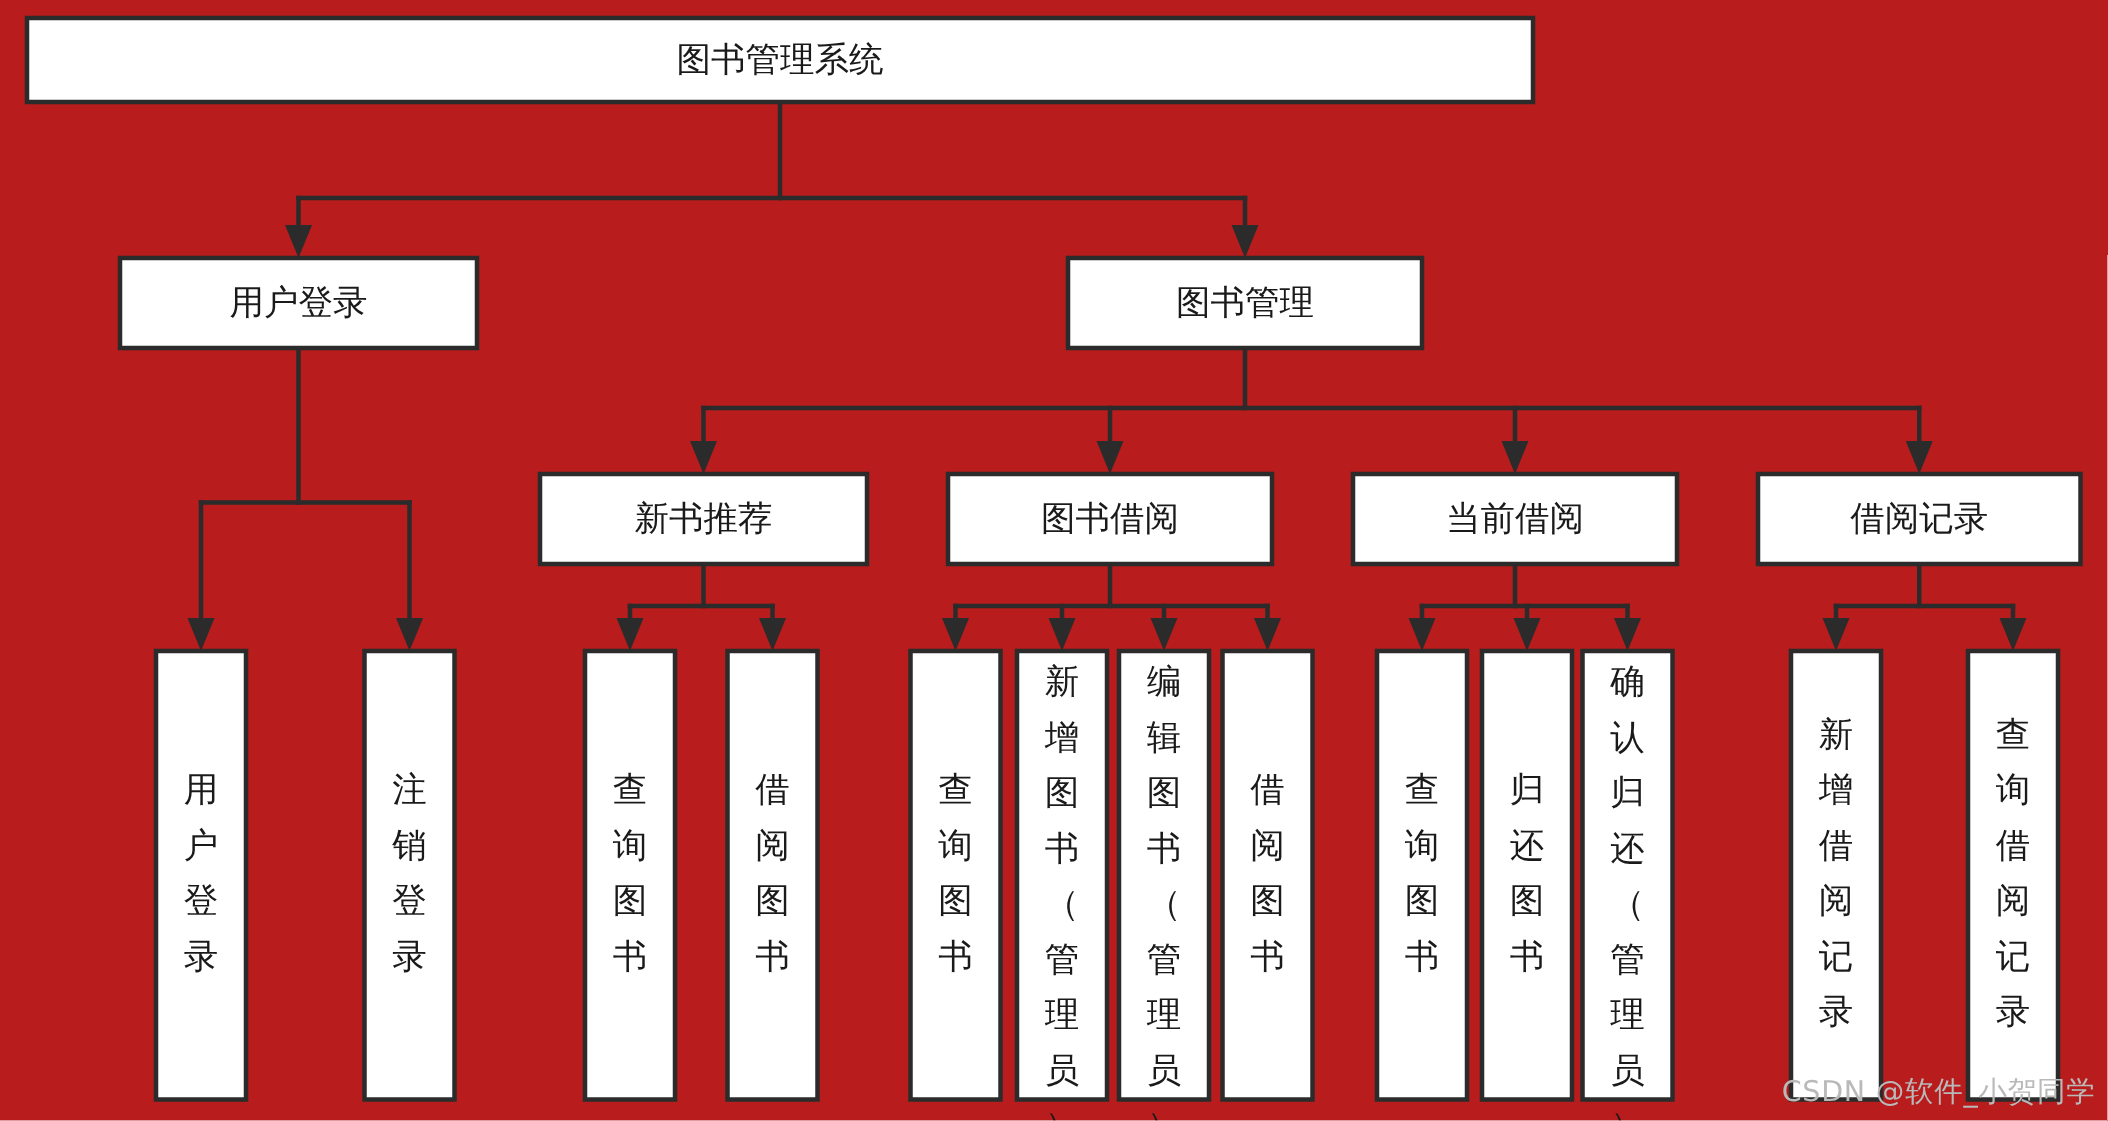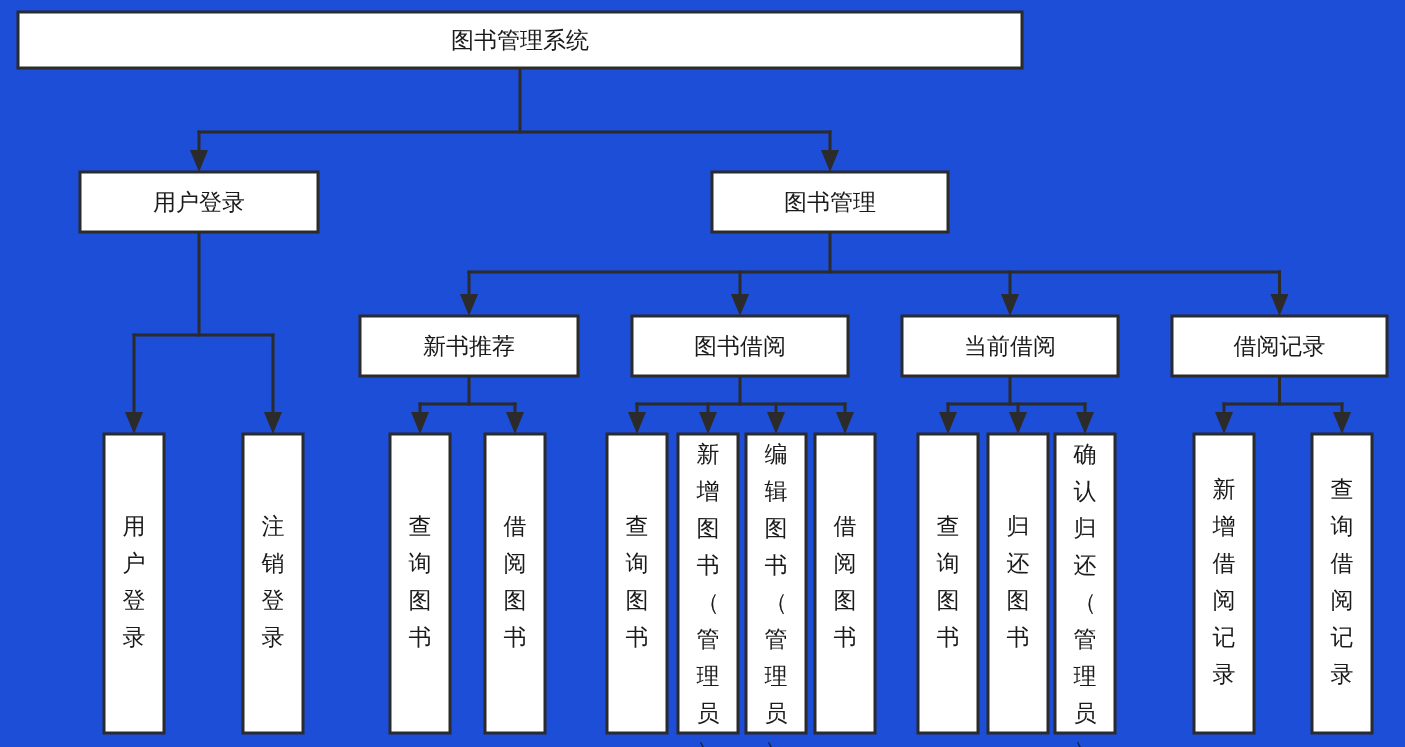--- a/index.html
+++ b/index.html
@@ -8,21 +8,21 @@
     padding: 0;
     background: #ffffff;
   }
   body {
     font-family: "DejaVu Sans", "Liberation Sans", sans-serif;
   }
   #diagram-root {
     position: relative;
     width: 1405px;
     height: 747px;
-    background: #1d4ed8;
+    background: #b91c1c;
     overflow: hidden;
   }
   svg.diagram-canvas {
     position: absolute;
     left: 0;
     top: 0;
     width: 1405px;
     height: 747px;
   }
   .node-rect {
@@ -202,13 +202,14 @@
           <rect class="node-rect" x="1194" y="434" width="60" height="299"></rect>
           <text class="node-label-v" x="1224" y="497"><tspan x="1224" dy="0">新</tspan><tspan x="1224" dy="37">增</tspan><tspan x="1224" dy="37">借</tspan><tspan x="1224" dy="37">阅</tspan><tspan x="1224" dy="37">记</tspan><tspan x="1224" dy="37">录</tspan></text>
         </g>
         <g>
           <rect class="node-rect" x="1312" y="434" width="60" height="299"></rect>
           <text class="node-label-v" x="1342" y="497"><tspan x="1342" dy="0">查</tspan><tspan x="1342" dy="37">询</tspan><tspan x="1342" dy="37">借</tspan><tspan x="1342" dy="37">阅</tspan><tspan x="1342" dy="37">记</tspan><tspan x="1342" dy="37">录</tspan></text>
         </g>
       </g>
   </svg>
 
+  <div class="watermark-text">CSDN @软件_小贺同学</div>
 </div>
 
 </body></html>

